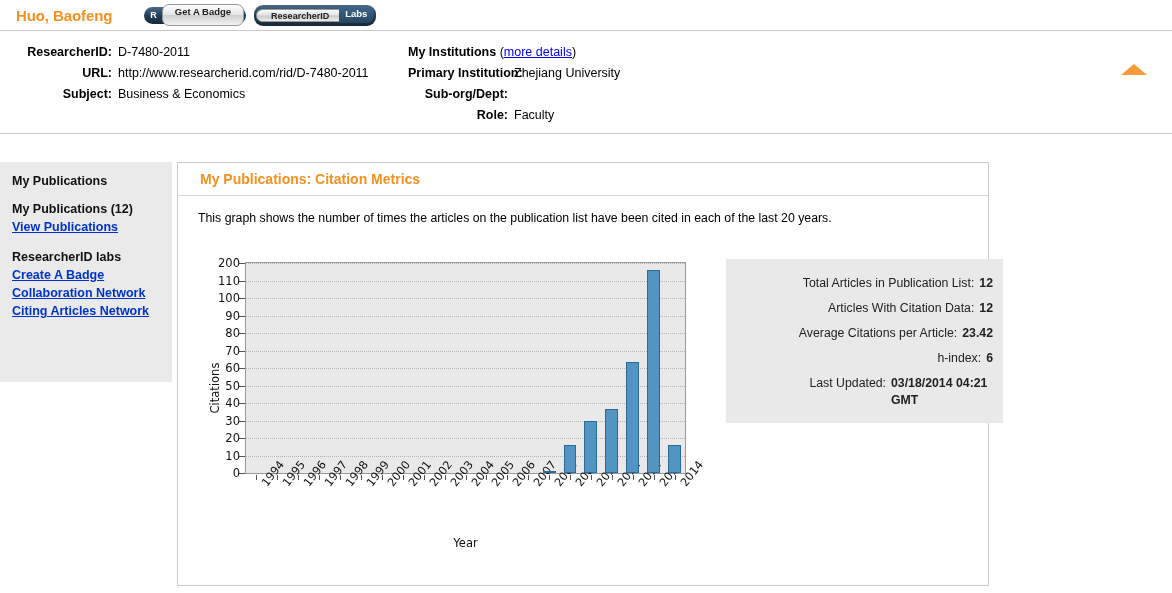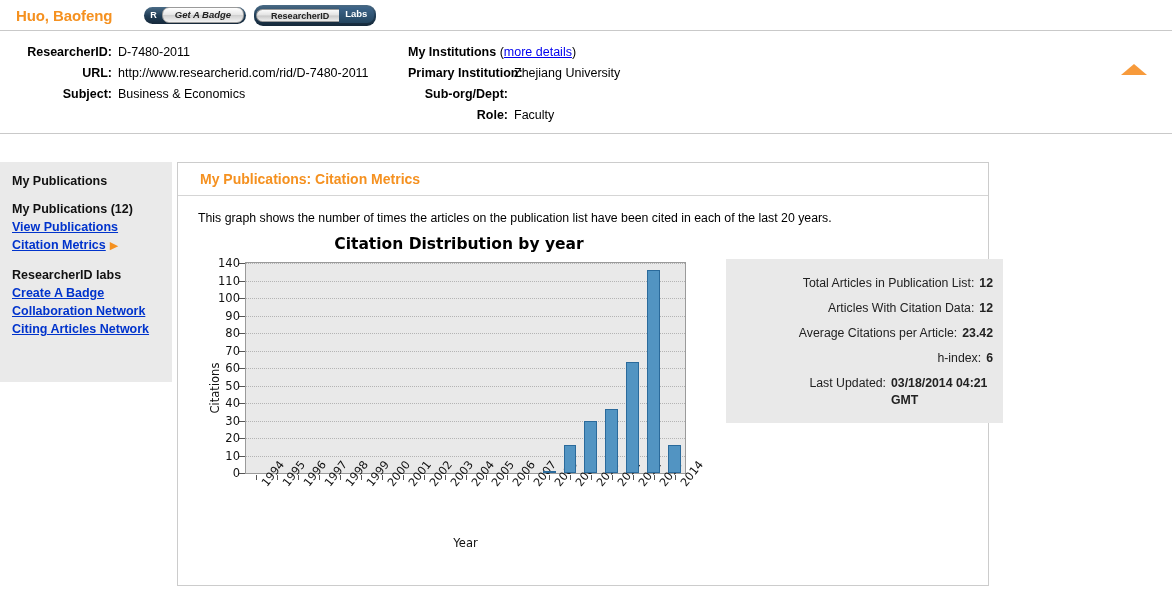--- a/index.html
+++ b/index.html
@@ -47,31 +47,30 @@
   }
   .badge-pill .r-chip {
     color: #ffffff;
     font-size: 9px;
     font-weight: bold;
     padding: 0 5px 0 4px;
     line-height: 17px;
   }
   .badge-pill .inner-btn {
     display: inline-block;
-    height: 16px;
+    height: 22px;
     line-height: 14px;
     border-radius: 7px;
     background: linear-gradient(to bottom, #ffffff 0%, #e6e6e6 48%, #cfcfcf 52%, #f2f2f2 100%);
     color: #222222;
     font-size: 9.5px;
     font-weight: bold;
     padding: 0 12px;
     border: 1px solid #9a9a9a;
     box-sizing: border-box;
-    font-style: italic;
   }
 
   .rid-pill {
     display: inline-flex;
     align-items: center;
     height: 17px;
     border-radius: 9px;
     background: linear-gradient(to bottom, #4a6b86 0%, #203d56 52%, #16293a 100%);
     padding: 2px;
     box-shadow: 0 1px 0 rgba(255,255,255,0.55);
@@ -391,41 +390,37 @@
 
   <div class="collapse-tri"></div>
 </div>
 
 <div class="page-body">
 
   <div class="sidebar">
     <div class="sb-head">My Publications</div>
     <div class="sb-sub">My Publications (12)</div>
     <a class="sb-link" href="#">View Publications</a>
-    <div>
-      <a class="sb-link" style="display:inline-block" href="#">Citation Metrics</a><span class="sb-arrow">▶</span>
-    </div>
     <div class="sb-gap"></div>
     <div class="sb-sub">ResearcherID labs</div>
     <a class="sb-link" href="#">Create A Badge</a>
     <a class="sb-link" href="#">Collaboration Network</a>
     <a class="sb-link" href="#">Citing Articles Network</a>
   </div>
 
   <div class="main-panel">
     <div class="panel-title-bar">
       <span class="panel-title">My Publications: Citation Metrics</span>
     </div>
 
     <div class="panel-inner">
       <div class="desc-line">This graph shows the number of times the articles on the publication list have been cited in each of the last 20 years.</div>
 
       <div class="chart-area">
 
-        <div class="chart-title">Citation Distribution by year</div>
 
         <div class="chart-box">
           <div class="y-axis-title">Citations</div>
           <div class="plot"></div>
           <div id="axis-layer">
               <div class="ytick-mark" style="top: 214px;"></div>
               <div class="ytick-label" style="top: 214px;">0</div>
               <div class="gridline" style="left: 48px; width: 439px; top: 196.5px;"></div>
               <div class="ytick-mark" style="top: 196.5px;"></div>
               <div class="ytick-label" style="top: 196.5px;">10</div>
@@ -454,21 +449,21 @@
               <div class="ytick-mark" style="top: 56.5px;"></div>
               <div class="ytick-label" style="top: 56.5px;">90</div>
               <div class="gridline" style="left: 48px; width: 439px; top: 39px;"></div>
               <div class="ytick-mark" style="top: 39px;"></div>
               <div class="ytick-label" style="top: 39px;">100</div>
               <div class="gridline" style="left: 48px; width: 439px; top: 21.5px;"></div>
               <div class="ytick-mark" style="top: 21.5px;"></div>
               <div class="ytick-label" style="top: 21.5px;">110</div>
               <div class="gridline" style="left: 48px; width: 439px; top: 4px;"></div>
               <div class="ytick-mark" style="top: 4px;"></div>
-              <div class="ytick-label" style="top: 4px;">140</div>
+              <div class="ytick-label" style="top: 4px;">200</div>
               <div class="xtick-mark" style="left: 58.4524px;"></div>
               <div class="xtick-label" style="left: 61.4524px;">1994</div>
               <div class="xtick-mark" style="left: 79.3571px;"></div>
               <div class="xtick-label" style="left: 82.3571px;">1995</div>
               <div class="xtick-mark" style="left: 100.262px;"></div>
               <div class="xtick-label" style="left: 103.262px;">1996</div>
               <div class="xtick-mark" style="left: 121.167px;"></div>
               <div class="xtick-label" style="left: 124.167px;">1997</div>
               <div class="xtick-mark" style="left: 142.071px;"></div>
               <div class="xtick-label" style="left: 145.071px;">1998</div>

